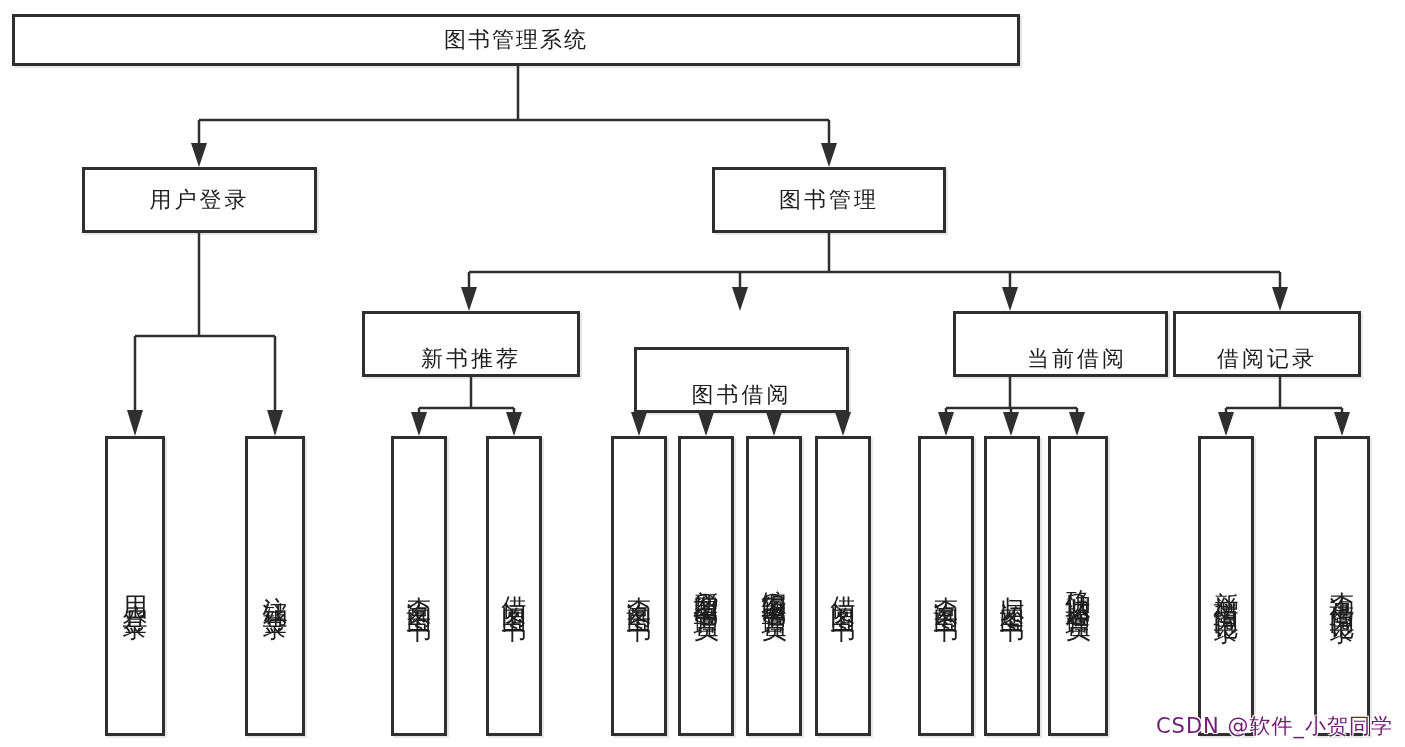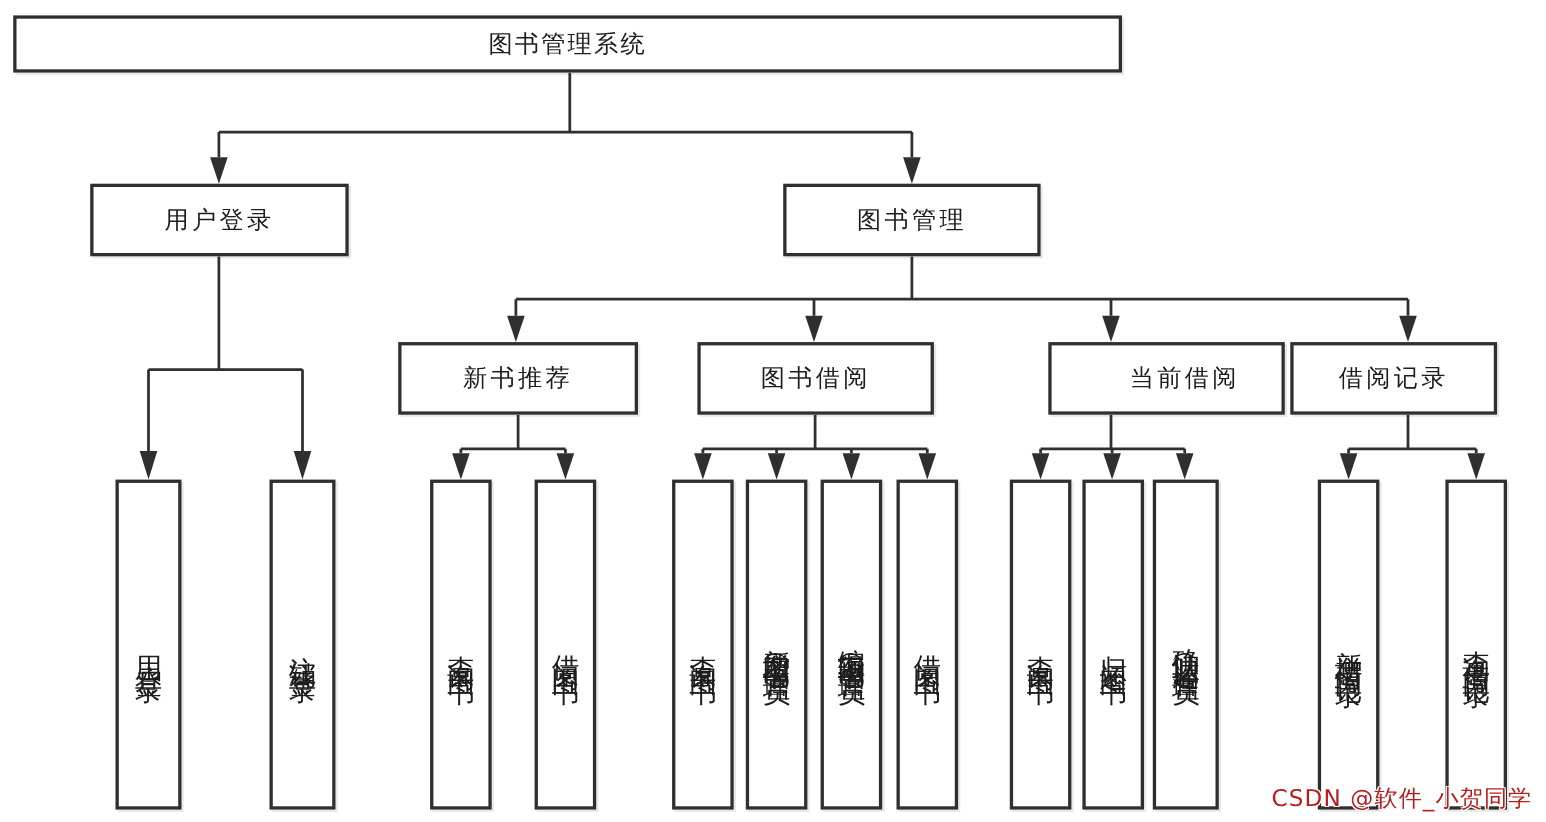--- a/index.html
+++ b/index.html
@@ -41,23 +41,23 @@
   }
   .sp7 { letter-spacing: 7px; margin-top: 7px; }
   .sp6 { letter-spacing: 6px; margin-top: 6px; }
   .sp4 { letter-spacing: 4px; margin-top: 4px; }
 
   
   .root   { left: 12px;  top: 14px;  width: 1008px; height: 52px; }
   .lvl2   { top: 167px; height: 66px; }
   .b-user { left: 82px;  width: 235px; }
   .b-mgmt { left: 712px; width: 234px; text-align: right; }
-  .grp    { top: 311px; height: 66px; }
+  .grp    { top: 311px; height: 66px; align-items: flex-end; }
   .g1 { left: 362px;  width: 218px; }
-  .g2 { left: 634px;  width: 215px; }
+  .g2 { left: 634px;  width: 215px; margin-top: 36px; }
   .g3 { left: 953px;  width: 215px; padding-left: 33px; }
   .g4 { left: 1173px; width: 188px; }
   .leaf { top: 436px; height: 300px; }
   .l1  { left: 105px;  width: 60px; }
   .l2  { left: 245px;  width: 60px; }
   .l3  { left: 391px;  width: 56px; }
   .l4  { left: 486px;  width: 56px; }
   .l5  { left: 611px;  width: 56px; }
   .l6  { left: 678px;  width: 56px; }
   .l7  { left: 746px;  width: 56px; }
@@ -67,21 +67,21 @@
   .l11 { left: 1048px; width: 60px; }
   .l12 { left: 1198px; width: 56px; }
   .l13 { left: 1314px; width: 56px; }
 
   .watermark {
     position: absolute;
     right: 12px;
     top: 712px;
     z-index: 3;
     font-size: 21px;
-    color: #b91c1c;
+    color: #701a75;
     letter-spacing: 1px;
     white-space: nowrap;
     text-shadow: -1px -1px 0 #fff, 1px -1px 0 #fff, -1px 1px 0 #fff, 1px 1px 0 #fff;
   }
 </style>
 </head>
 <body>
 
 <div id="stage">
 

